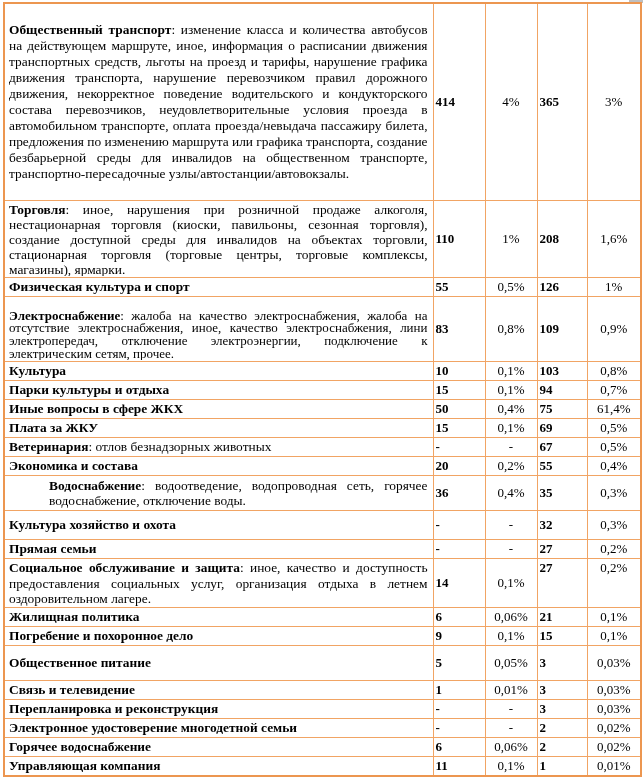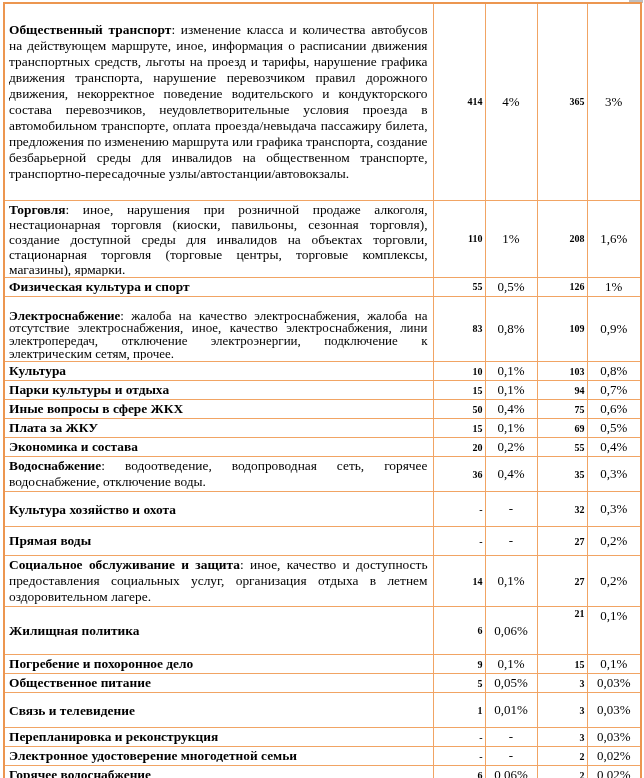--- a/index.html
+++ b/index.html
@@ -24,21 +24,21 @@
     padding:0 2px;
     overflow:hidden;
   }
   td.cat {
     text-align:justify; text-justify:inter-word;
     font-size:13.4px; line-height:16px;
     padding:1px 5px 1px 4px;
   }
   td.cat .cw { overflow:hidden; }
   td.cat b { font-weight:bold; }
-  td.num { text-align:right; font-weight:bold; font-size:10px; }
+  td.num { text-align:left; font-weight:bold; font-size:13px; }
   td.pct { text-align:center; font-size:13px; }
 
   
   tr:nth-child(1)  { height:197px; }
   tr:nth-child(2)  { height:77px; }
   tr:nth-child(3)  { height:18px; }
   tr:nth-child(4)  { height:65px; }
   tr:nth-child(5)  { height:18px;padding-left:19px; }
   tr:nth-child(6)  { height:18px; }
   tr:nth-child(7)  { height:18px; }
@@ -57,21 +57,21 @@
   tr:nth-child(20) { height:17px; }
   tr:nth-child(21) { height:18px; }
   tr:nth-child(22) { height:17px; }
   tr:nth-child(23) { height:17px; }
   tr:nth-child(24) { height:14px; } 
 
   
   tr:nth-child(1)  .cw { max-height:192px; }
   tr:nth-child(2)  .cw { max-height:74px; line-height:15px; }
   tr:nth-child(4)  .cw { max-height:62px; line-height:12.7px; font-size:13px;margin-top:12px; }
-  tr:nth-child(11) .cw { max-height:33px; line-height:15.5px; }
+  tr:nth-child(11) .cw { max-height:33px; line-height:15.5px;margin-left:40px; }
   tr:nth-child(14) .cw { max-height:46px; line-height:15.3px; }
   tr:nth-child(17) .cw { max-height:33px; line-height:15.5px; }
 
   
   tr:nth-child(14) td:nth-child(4),
   tr:nth-child(14) td:nth-child(5) { vertical-align:top; padding-top:1px; }
 </style>
 </head>
 <body>
 
@@ -140,29 +140,38 @@
     <td class="num c2">94</td>
     <td class="pct p2">0,7%</td>
   </tr>
       <tr>
     <td class="cat">
       <div class="cw"><b class="title">Иные вопросы в сфере ЖКХ</b><span class="desc"></span></div>
     </td>
     <td class="num c1">50</td>
     <td class="pct p1">0,4%</td>
     <td class="num c2">75</td>
-    <td class="pct p2">0,6%</td>
+    <td class="pct p2">61,4%</td>
   </tr>
       <tr>
     <td class="cat">
       <div class="cw"><b class="title">Плата за ЖКУ</b><span class="desc"></span></div>
     </td>
     <td class="num c1">15</td>
     <td class="pct p1">0,1%</td>
     <td class="num c2">69</td>
+    <td class="pct p2">0,5%</td>
+  </tr>
+      <tr>
+    <td class="cat">
+      <div class="cw"><b class="title">Ветеринария</b><span class="desc">: отлов безнадзорных животных</span></div>
+    </td>
+    <td class="num c1">-</td>
+    <td class="pct p1">-</td>
+    <td class="num c2">67</td>
     <td class="pct p2">0,5%</td>
   </tr>
       <tr>
     <td class="cat">
       <div class="cw"><b class="title">Экономика и состава</b><span class="desc"></span></div>
     </td>
     <td class="num c1">20</td>
     <td class="pct p1">0,2%</td>
     <td class="num c2">55</td>
     <td class="pct p2">0,4%</td>
@@ -180,21 +189,21 @@
     <td class="cat">
       <div class="cw"><b class="title">Культура хозяйство и охота</b><span class="desc"></span></div>
     </td>
     <td class="num c1">-</td>
     <td class="pct p1">-</td>
     <td class="num c2">32</td>
     <td class="pct p2">0,3%</td>
   </tr>
       <tr>
     <td class="cat">
-      <div class="cw"><b class="title">Прямая воды</b><span class="desc"></span></div>
+      <div class="cw"><b class="title">Прямая семьи</b><span class="desc"></span></div>
     </td>
     <td class="num c1">-</td>
     <td class="pct p1">-</td>
     <td class="num c2">27</td>
     <td class="pct p2">0,2%</td>
   </tr>
       <tr>
     <td class="cat">
       <div class="cw"><b class="title">Социальное обслуживание и защита</b><span class="desc">: иное, качество и доступность предоставления социальных услуг, организация отдыха в летнем оздоровительном лагере.</span></div>
     </td>

